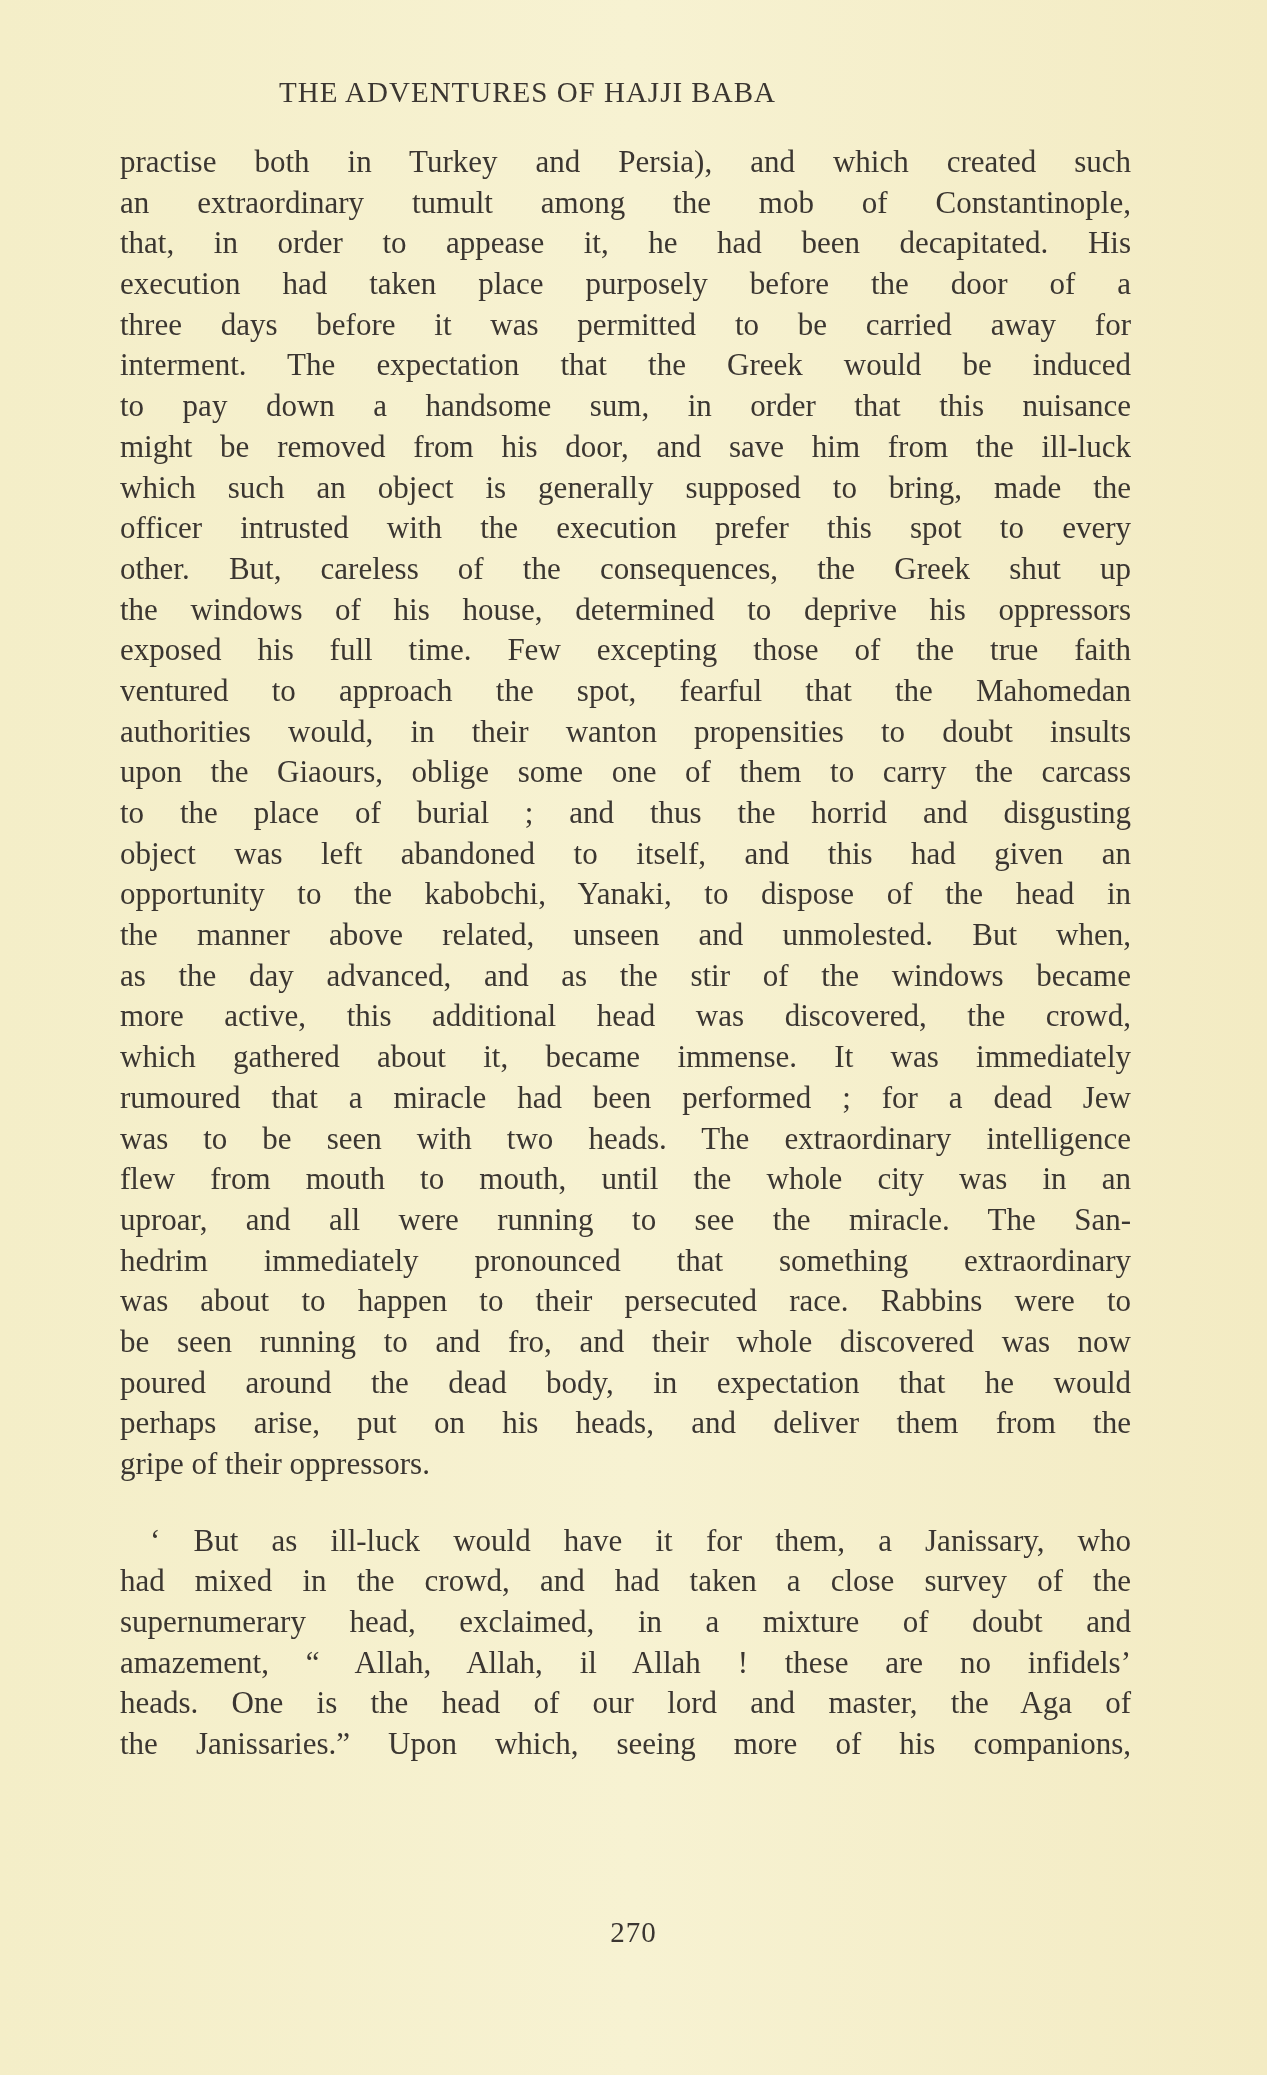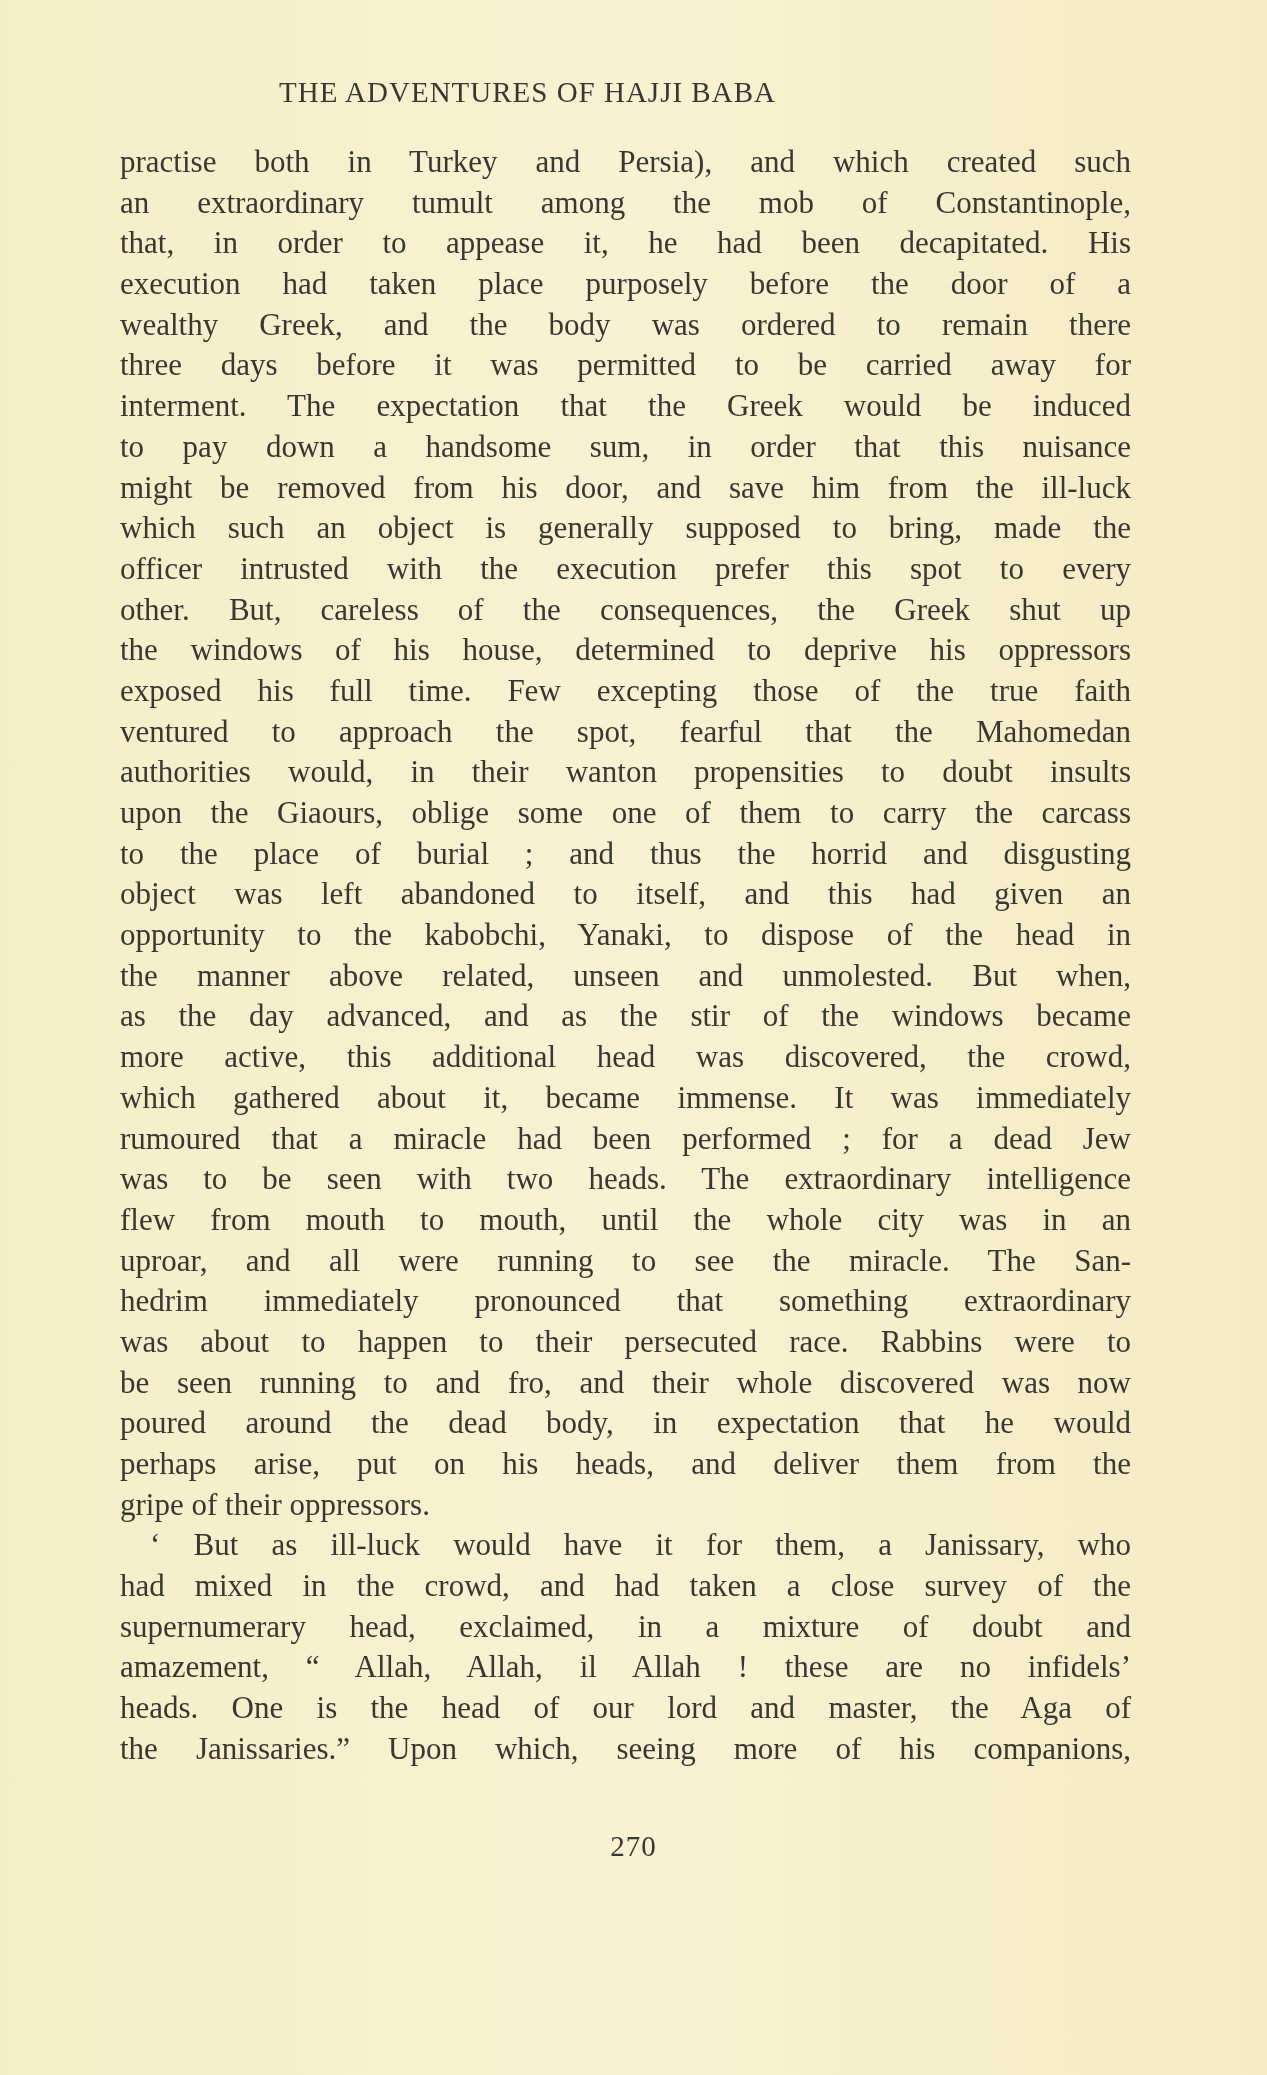--- a/index.html
+++ b/index.html
@@ -17,37 +17,36 @@
   }
   .text-block {
     position: absolute; top: 142px; left: 120px; width: 1011px;
   }
   .line {
     display: block; height: 40.7px; line-height: 40.7px;
     font-size: 31px; white-space: nowrap;
     text-align: justify; text-align-last: justify;
   }
   .line.last { text-align-last: left; }
-  .line.indent { padding-left: 30px; }
+  .line.indent { padding-left: 30px; margin-top: 36px; }
   .folio {
-    position: absolute; top: 1830px; left: 0; width: 1267px;
+    position: absolute; top: 1916px; left: 0; width: 1267px;
     text-align: center; font-size: 29px; letter-spacing: 1px;
   }
 </style>
 </head>
 <body>
 
 <div class="running-head">THE ADVENTURES OF HAJJI BABA</div>
 
 <div class="text-block">
   <span class="line">practise both in Turkey and Persia), and which created such</span>
   <span class="line">an extraordinary tumult among the mob of Constantinople,</span>
   <span class="line">that, in order to appease it, he had been decapitated.  His</span>
   <span class="line">execution had taken place purposely before the door of a</span>
-  <span class="line">wealthy Greek, and the body was ordered to remain there</span>
   <span class="line">three days before it was permitted to be carried away for</span>
   <span class="line">interment.  The expectation that the Greek would be induced</span>
   <span class="line">to pay down a handsome sum, in order that this nuisance</span>
   <span class="line">might be removed from his door, and save him from the ill-luck</span>
   <span class="line">which such an object is generally supposed to bring, made the</span>
   <span class="line">officer intrusted with the execution prefer this spot to every</span>
   <span class="line">other.  But, careless of the consequences, the Greek shut up</span>
   <span class="line">the windows of his house, determined to deprive his oppressors</span>
   <span class="line">exposed his full time.  Few excepting those of the true faith</span>
   <span class="line">ventured to approach the spot, fearful that the Mahomedan</span>

